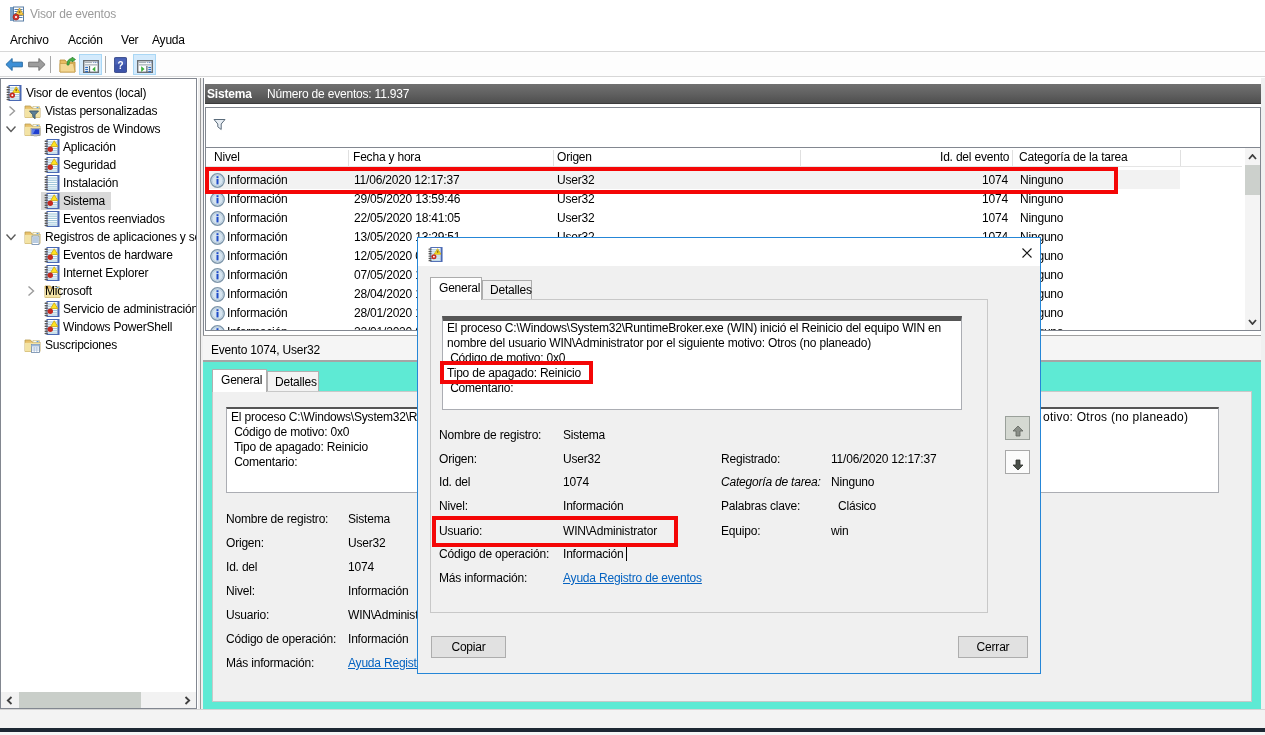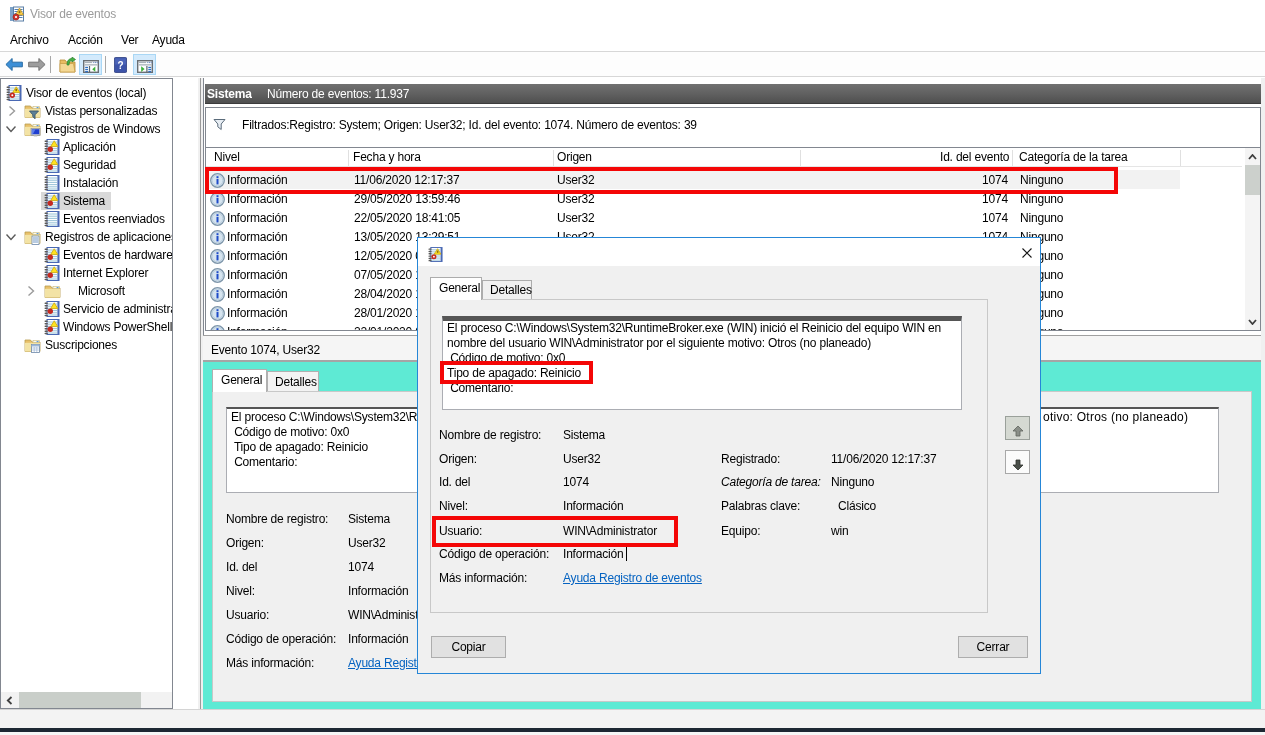--- a/index.html
+++ b/index.html
@@ -165,21 +165,21 @@
 </symbol>
 <symbol id="ico-info" viewBox="0 0 15 15">
   <circle cx="7.5" cy="7.5" r="6.8" fill="#d6e4ef" stroke="#7e96aa" stroke-width="1.3"></circle>
   <circle cx="7.5" cy="7.5" r="5.4" fill="none" stroke="#b8ccdc" stroke-width="1"></circle>
   <rect x="6.5" y="6" width="2" height="5.4" fill="#1e4bc8"></rect>
   <rect x="6.5" y="3.2" width="2" height="2" fill="#1e4bc8"></rect>
 </symbol>
 </defs>
 </svg>
 
-<div id="tree" class="ab" style="left:0px;top:78px;width:173px;height:631px;background:#fff;border:1px solid #828790;overflow:hidden;">
+<div id="tree" class="ab" style="left:0px;top:78px;width:197px;height:631px;background:#fff;border:1px solid #828790;overflow:hidden;">
   <div class="ab" style="left:40px;top:113px;width:70px;height:18px;background:#d9d9d9;"></div>
   <svg class="ab" style="left:5px;top:6px;" width="16" height="16">
       <use href="#ico-book"></use>
     </svg>
   <div class="t" style="left:25px;top:6px;">Visor de eventos (local)</div>
   <svg class="ab" style="left:7px;top:27px;" width="8" height="10">
       <use href="#chev-r"></use>
     </svg>
   <svg class="ab" style="left:23px;top:24px;" width="17" height="16">
       <use href="#ico-folder-funnel"></use>
@@ -226,21 +226,21 @@
   <svg class="ab" style="left:43px;top:186px;" width="16" height="16">
       <use href="#ico-logm"></use>
     </svg>
   <div class="t" style="left:62px;top:186px;">Internet Explorer</div>
   <svg class="ab" style="left:26px;top:207px;" width="8" height="10">
       <use href="#chev-r"></use>
     </svg>
   <svg class="ab" style="left:43px;top:204px;" width="17" height="16">
       <use href="#ico-folder"></use>
     </svg>
-  <div class="t" style="left:77px;top:204px;">Microsoft</div>
+  <div class="t" style="left:44px;top:204px;">Microsoft</div>
   <svg class="ab" style="left:43px;top:222px;" width="16" height="16">
       <use href="#ico-logm"></use>
     </svg>
   <div class="t" style="left:62px;top:222px;">Servicio de administración</div>
   <svg class="ab" style="left:43px;top:240px;" width="16" height="16">
       <use href="#ico-logm"></use>
     </svg>
   <div class="t" style="left:62px;top:240px;">Windows PowerShell</div>
   <svg class="ab" style="left:23px;top:258px;" width="17" height="16">
       <use href="#ico-folder-cal"></use>
@@ -265,21 +265,20 @@
 
 <div class="ab" style="left:205px;top:84px;width:1057px;height:20px;background:linear-gradient(180deg,#717171 0%,#616161 50%,#4f4f4f 100%);border-bottom:1px solid #3c3c3c;"></div>
 <div class="t" style="left:207px;top:86px;color:#fff;font-weight:bold;">Sistema</div>
 <div class="t" style="left:267px;top:86px;color:#fff;">Número de eventos: 11.937</div>
 
 <div id="tbl" class="ab" style="left:205px;top:107px;width:1056px;height:224px;background:#fff;border:1px solid #828790;overflow:hidden;">
 
   <svg class="ab" style="left:7px;top:10px;" width="13" height="13" viewBox="0 0 13 13">
     <path d="M1 1.5 H12 L8.2 6 V11.5 L4.8 8.8 V6 Z" fill="#e8eef4" stroke="#5a6b7a" stroke-width="1"></path>
   </svg>
-  <div class="t" style="left:36px;top:9px;">Filtrados:Registro: System; Origen: User32; Id. del evento: 1074. Número de eventos: 39</div>
   <div class="ab" style="left:0;top:39px;width:1054px;height:1px;background:#828790;"></div>
 
   <div class="ab" style="left:0;top:39px;width:1036px;height:20px;border-bottom:1px solid #e5e5e5;">
     <div class="ab" style="left:142px;top:3px;width:1px;height:16px;background:#e0e0e0;"></div>
     <div class="ab" style="left:347px;top:3px;width:1px;height:16px;background:#e0e0e0;"></div>
     <div class="ab" style="left:594px;top:3px;width:1px;height:16px;background:#e0e0e0;"></div>
     <div class="ab" style="left:806px;top:3px;width:1px;height:16px;background:#e0e0e0;"></div>
     <div class="ab" style="left:974px;top:3px;width:1px;height:16px;background:#e0e0e0;"></div>
     <div class="t" style="left:8px;top:2px;">Nivel</div>
     <div class="t" style="left:147px;top:2px;">Fecha y hora</div>

